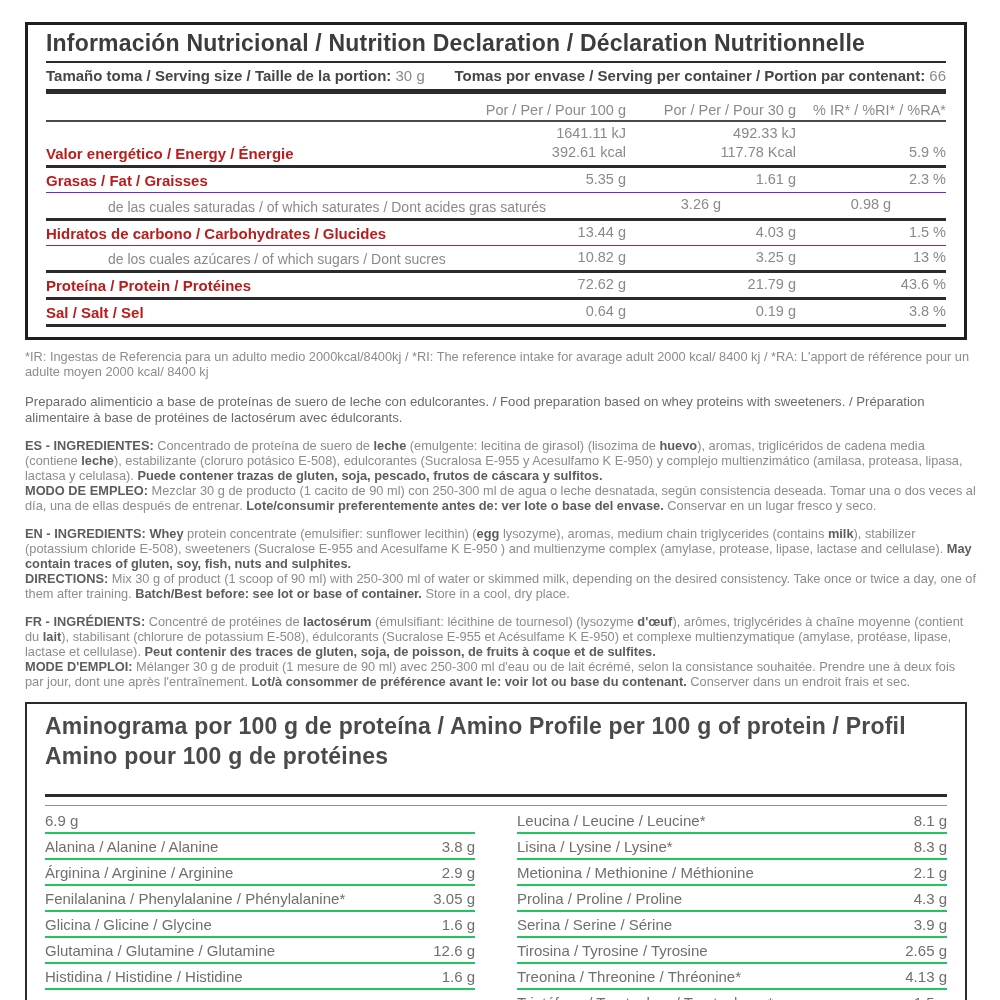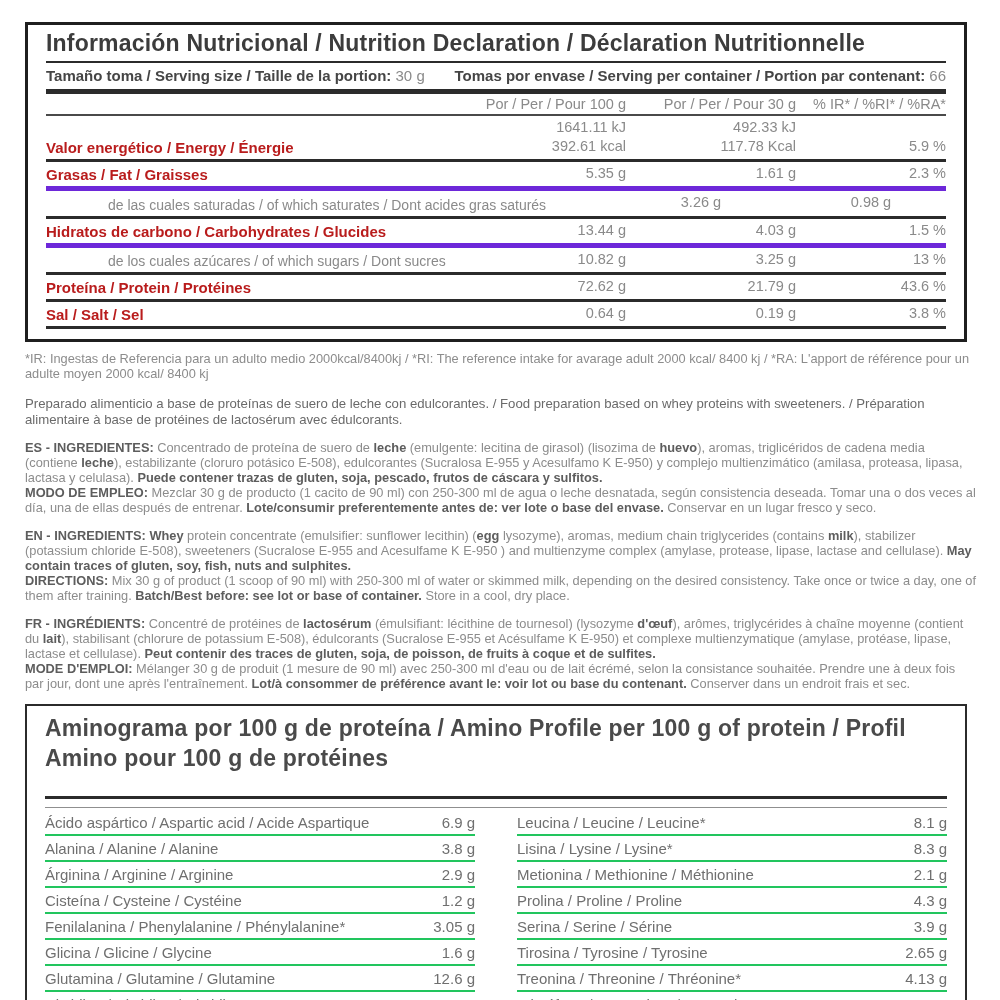--- a/index.html
+++ b/index.html
@@ -6,25 +6,25 @@
   body{font-family:"Liberation Sans","DejaVu Sans",sans-serif;color:#4a4a4a;}
   .page{width:992px;height:1000px;overflow:hidden;box-sizing:border-box;padding:22px 25px 0 25px;background:#fff;}
 
   
   .npanel{border:3px solid #1f1f1f;box-sizing:border-box;padding:0 18px 10px 18px;}
   .ntitle{font-size:23px;font-weight:bold;color:#3c3c3c;letter-spacing:.2px;padding:5px 0 4px 0;border-bottom:2px solid #2b2b2b;}
   .servrow{display:flex;justify-content:space-between;align-items:baseline;font-size:15px;padding:4px 0 5px 0;border-bottom:5px solid #2b2b2b;gap:8px;}
   .servrow b{color:#454545;}
   .servval{color:#8a8a8a;font-weight:normal;}
   .ngrid-head,.nrow{display:grid;grid-template-columns:1fr 175px 170px 150px;align-items:end;}
-  .ngrid-head{color:#8a8a8a;font-size:14px;padding:2px 0 2px 0;border-bottom:2px solid #4a4a4a;}
+  .ngrid-head{color:#8a8a8a;font-size:14px;padding:8px 0 2px 0;border-bottom:2px solid #4a4a4a;}
   .ngrid-head .nval{font-weight:normal;}
   .nrow{padding:2px 0 3px 0;}
   .nrow.sep-thick{border-bottom:3px solid #2b2b2b;}
-  .nrow.sep-thin{border-bottom:5px solid #6d28d9;}
+  .nrow.sep-thin{border-bottom:1px solid #6d28d9;}
   .nlabel{font-weight:bold;font-size:15px;color:#b91c1c;white-space:nowrap;}
   .nrow.indent .nlabel{font-weight:normal;color:#8a8a8a;font-size:14px;padding-left:62px;}
   .nval{text-align:right;color:#8a8a8a;font-size:14.5px;}
   .nval>div{line-height:1.32em;min-height:1.32em;}
 
   
   .foot{font-size:12.8px;line-height:1.17;color:#8c8c8c;width:952px;}
   .foot b,.para b{color:#5d5d5d;}
   .ri-foot{margin-top:10px;}
   .summary{margin-top:14px;font-weight:normal;color:#6a6a6a;font-size:13.2px;line-height:1.2;}
@@ -170,36 +170,31 @@
   <div class="para lang">
     <div><b>FR - INGRÉDIENTS: </b><span>Concentré de protéines de </span><b>lactosérum</b><span> (émulsifiant: lécithine de tournesol) (lysozyme </span><b>d'œuf</b><span>), arômes, triglycérides à chaîne moyenne (contient du </span><b>lait</b><span>), stabilisant (chlorure de potassium E-508), édulcorants (Sucralose E-955 et Acésulfame K E-950) et complexe multienzymatique (amylase, protéase, lipase, lactase et cellulase). </span><b>Peut contenir des traces de gluten, soja, de poisson, de fruits à coque et de sulfites.</b></div>
     <div><b>MODE D'EMPLOI: </b><span>Mélanger 30 g de produit (1 mesure de 90 ml) avec 250-300 ml d'eau ou de lait écrémé, selon la consistance souhaitée. Prendre une à deux fois par jour, dont une après l'entraînement. </span><b>Lot/à consommer de préférence avant le: voir lot ou base du contenant. </b><span>Conserver dans un endroit frais et sec.</span></div>
   </div>
 
   <section class="apanel">
     <div class="atitle">Aminograma por 100 g de proteína / Amino Profile per 100 g of protein / Profil Amino pour 100 g de protéines</div>
     <div class="acols">
       <div class="acol">
           <div class="arow">
-            <span class="aname">Ácido aspártico / Aspartic acid / Acide Aspartique</span>
             <span class="avalue">6.9 g</span>
           </div>
           <div class="arow">
             <span class="aname">Alanina / Alanine / Alanine</span>
             <span class="avalue">3.8 g</span>
           </div>
           <div class="arow">
             <span class="aname">Árginina / Arginine / Arginine</span>
             <span class="avalue">2.9 g</span>
           </div>
           <div class="arow">
-            <span class="aname">Cisteína / Cysteine / Cystéine</span>
-            <span class="avalue">1.2 g</span>
-          </div>
-          <div class="arow">
             <span class="aname">Fenilalanina / Phenylalanine / Phénylalanine*</span>
             <span class="avalue">3.05 g</span>
           </div>
           <div class="arow">
             <span class="aname">Glicina / Glicine / Glycine</span>
             <span class="avalue">1.6 g</span>
           </div>
           <div class="arow">
             <span class="aname">Glutamina / Glutamine / Glutamine</span>
             <span class="avalue">12.6 g</span>

